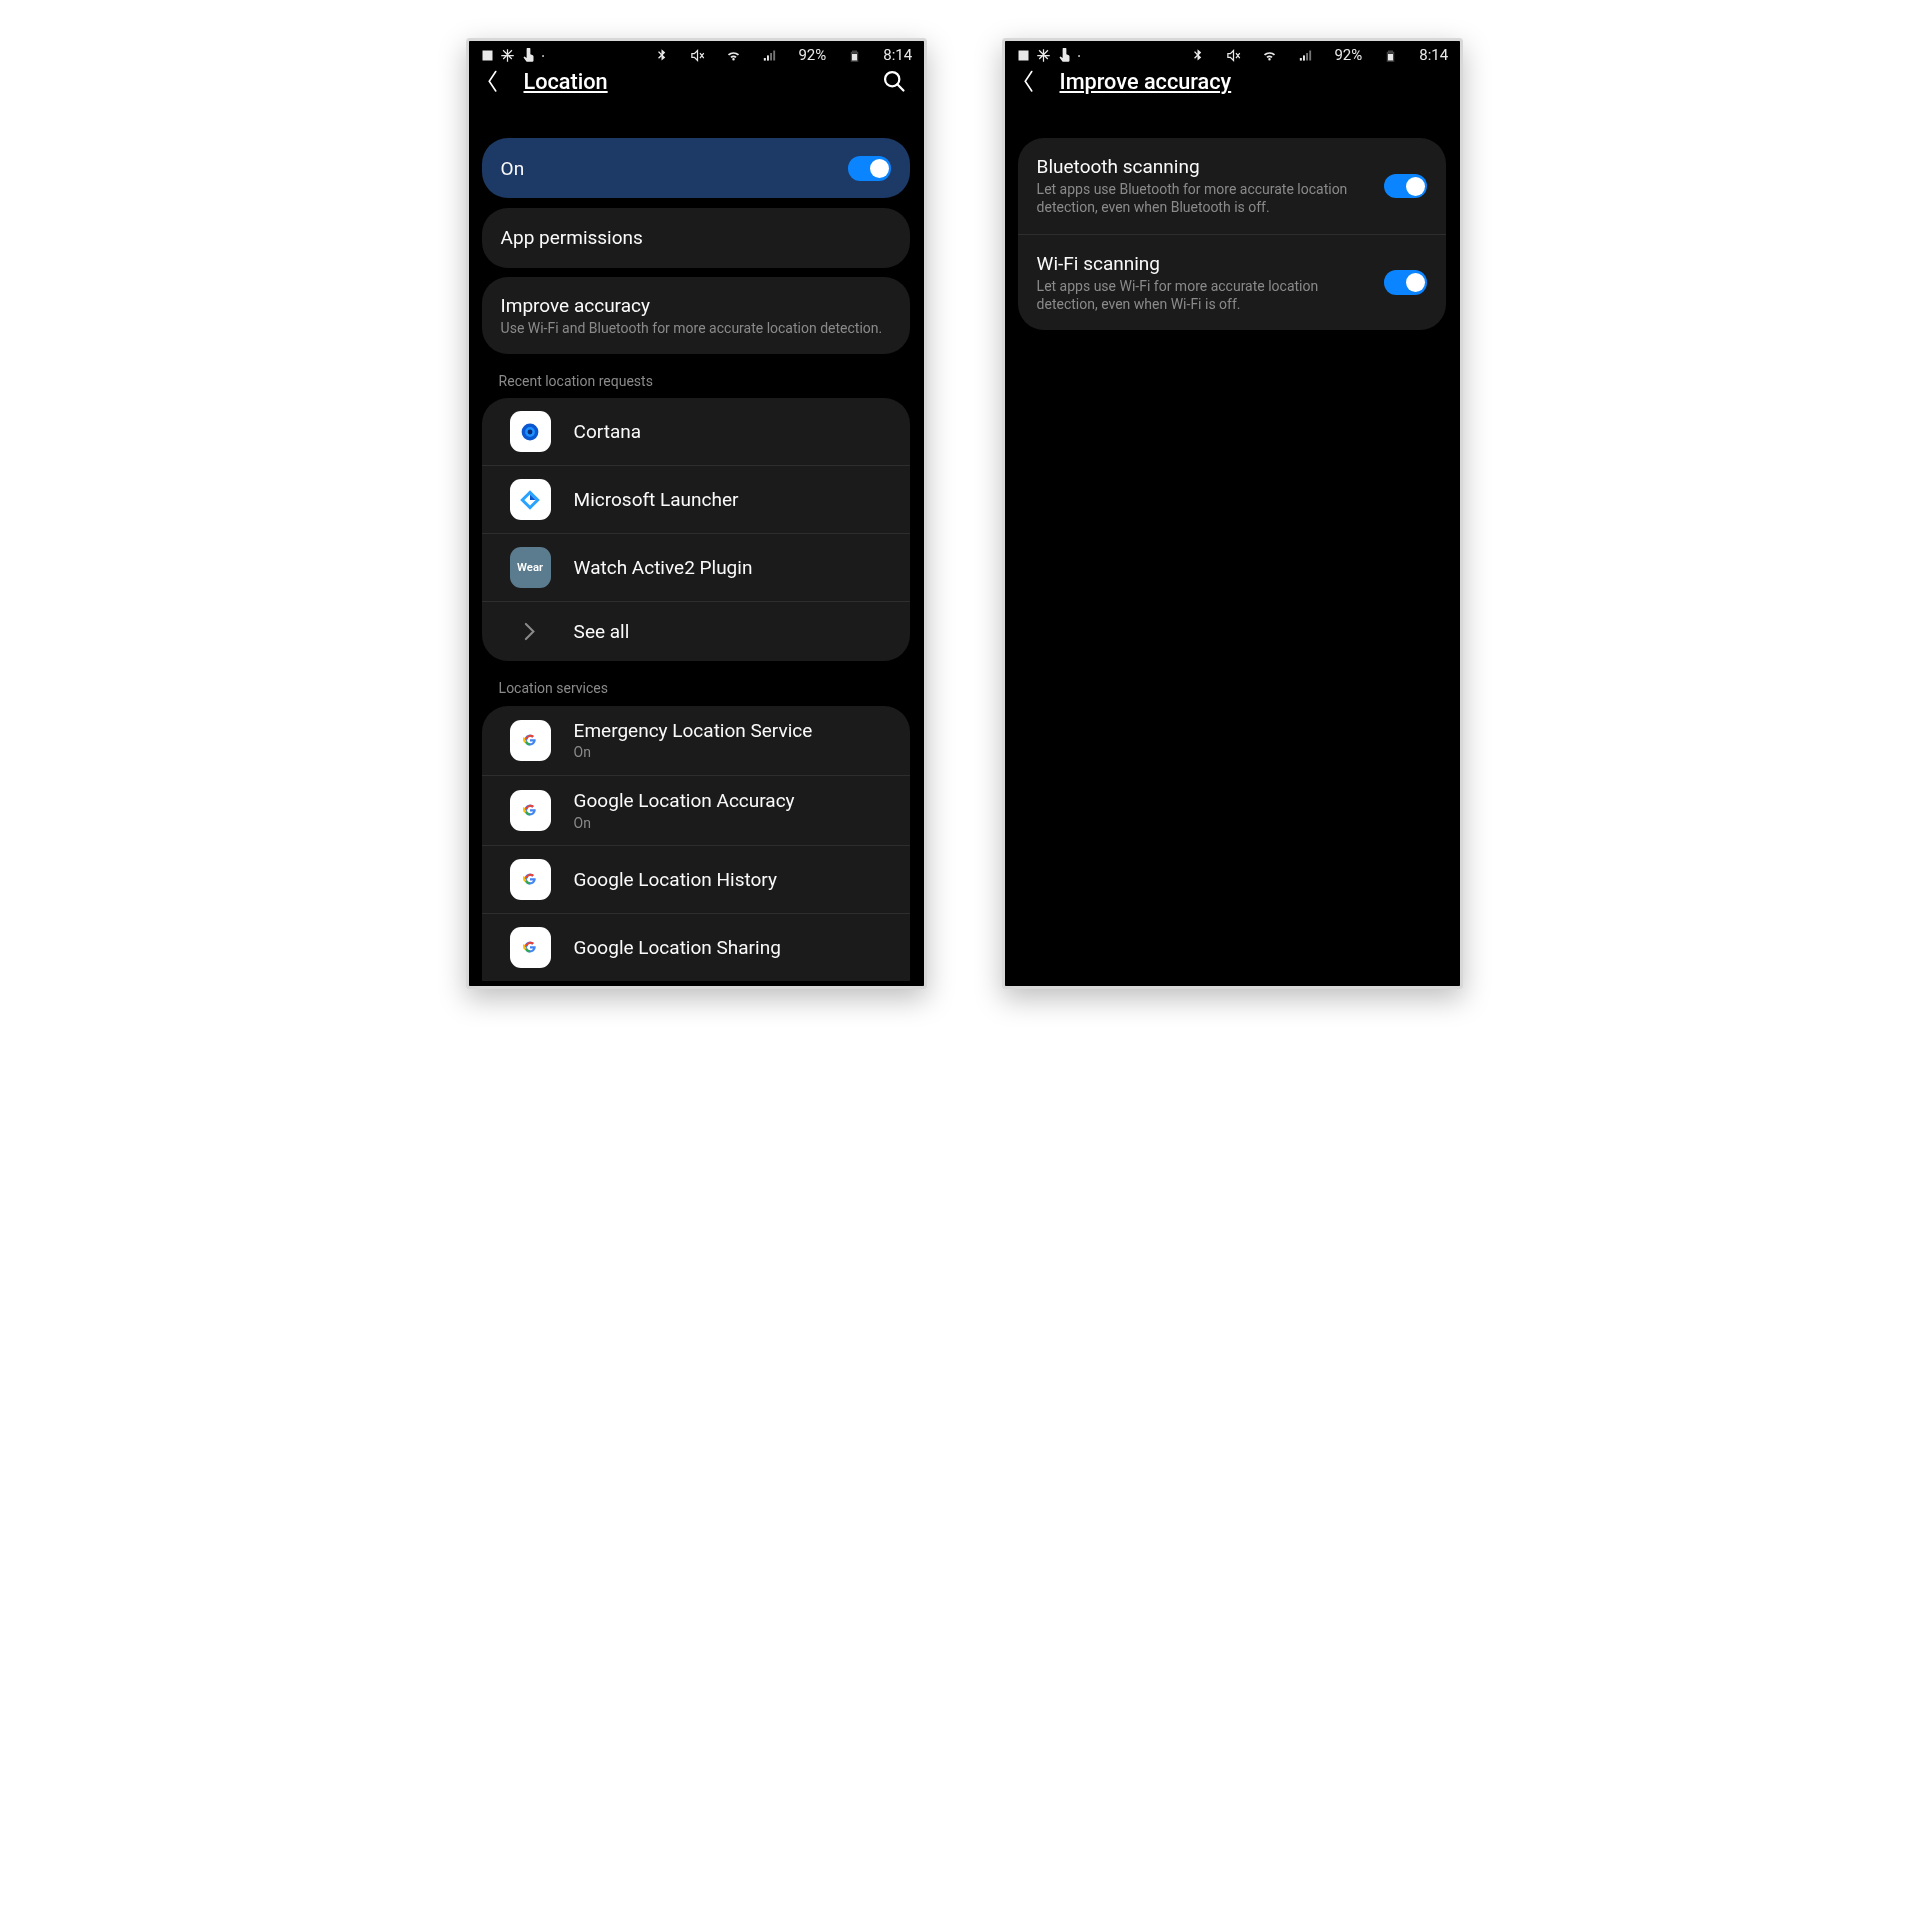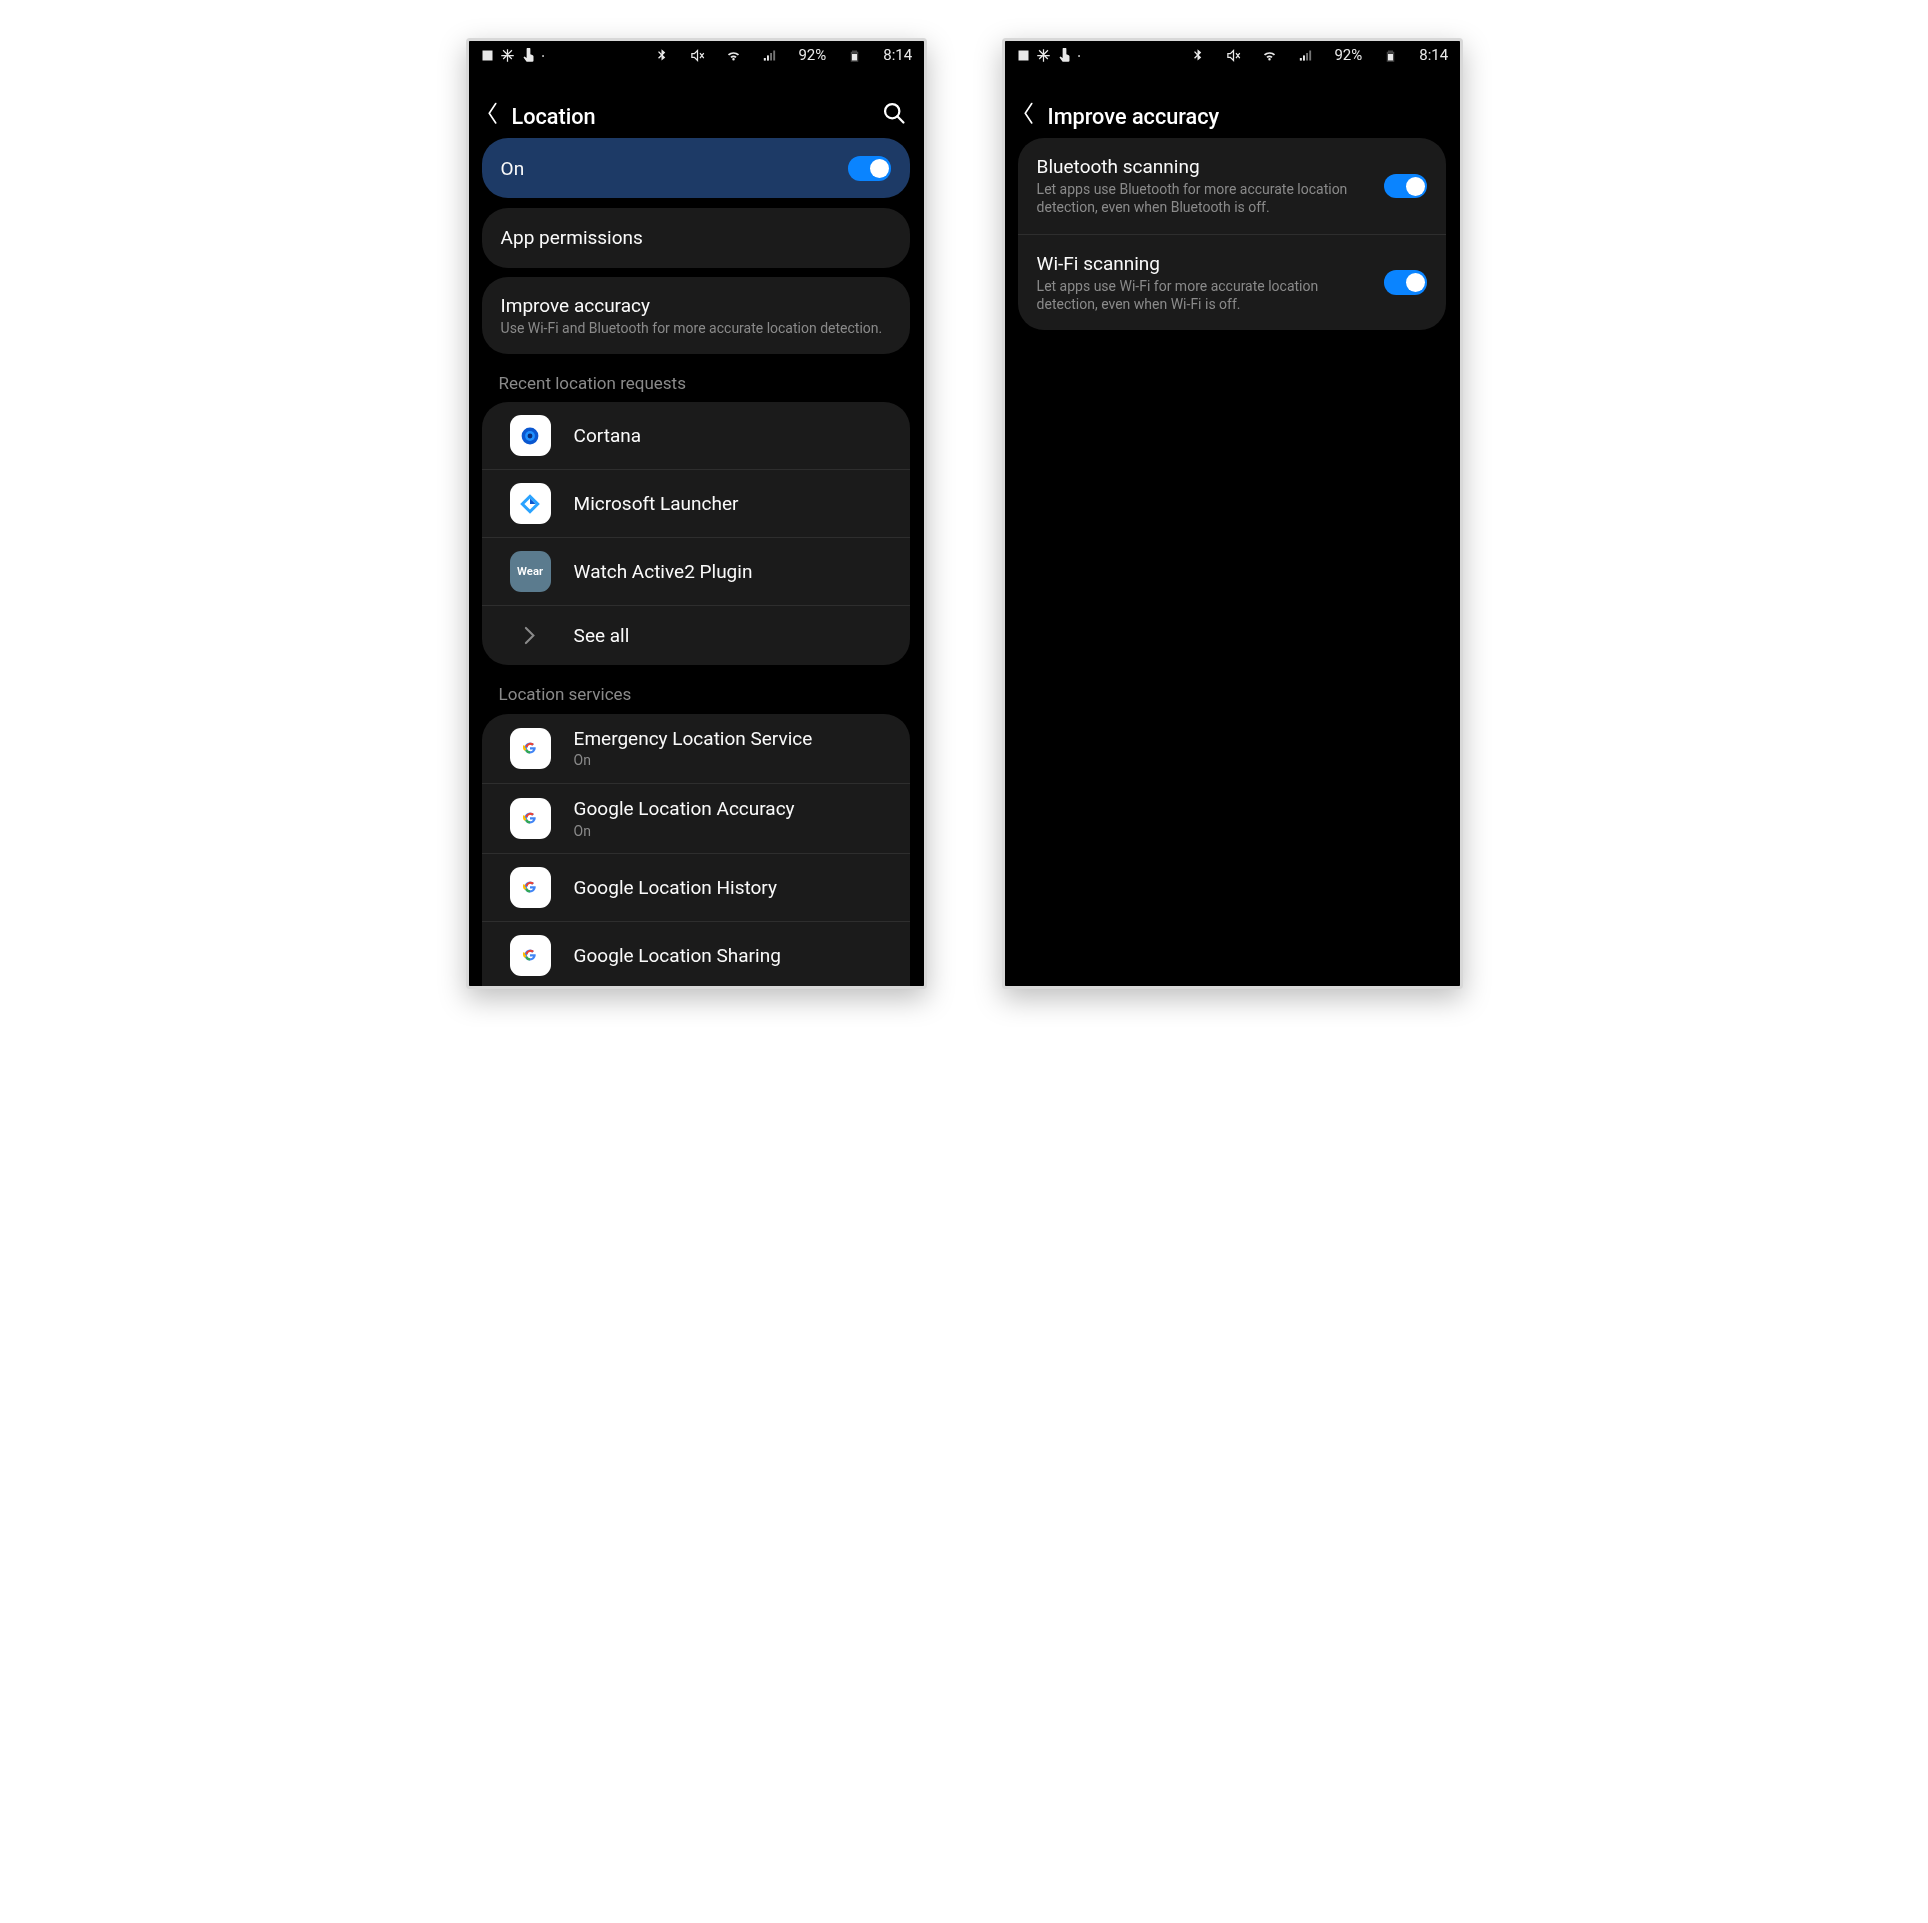--- a/index.html
+++ b/index.html
@@ -34,23 +34,24 @@
     color: #e8e8e8;
   }
   .status-left, .status-right { display: flex; align-items: center; gap: 5.6px; }
   .status-right { gap: 21px; }
   .sicon { width: 15px; height:15px; display:inline-flex; align-items:center; justify-content:center; }
   .sicon svg { width:15px; height:15px; fill:#e8e8e8; }
   .dot { font-size: 9.4px; opacity:.8; }
   .titlebar {
     height: 60px;
     display: flex;
-    align-items: flex-end;
+    align-items: flex-start;
     padding: 0 17px;
-    gap: 13px;
+    gap: 25px;
+    text-decoration: underline;
   }
   .back { width: 13px; height:24.5px; }
   .title { font-size: 21.7px; font-weight: 500; flex:1; }
   .search { width:24.5px; height:24.5px; }
   .content { flex:1; overflow:hidden; padding: 0 5.6px; }
   .card {
     background:#1b1b1b;
     border-radius: 26px;
     margin: 9.4px 7.5px;
     overflow:hidden;
@@ -62,21 +63,21 @@
     display:flex;
     align-items:center;
     padding: 17px 19px;
     gap:23px;
     min-height:60px;
   }
   .row + .row { border-top: 0.9px solid #2e2e2e; }
   .row .label { font-size:19px; color:#fafafa; }
   .row .sub { font-size:14px; color:#8a8a8a; margin-top:1.9px; line-height:1.3; }
   .textcol { flex:1; display:flex; flex-direction:column; justify-content:center; }
-  .section-hdr { color:#8a8a8a; font-size:17px; padding: 9.4px 24.5px 0 24.5px; }
+  .section-hdr { color:#8a8a8a; font-size:14px; padding: 9.4px 24.5px 0 24.5px; }
   .appicon {
     width:41px; height:41px; border-radius:11px;
     display:flex; align-items:center; justify-content:center;
     flex-shrink:0;
     background:#fff;
   }
   .appicon svg { width:28px; height:28px; }
   .chev { width:41px; display:flex; justify-content:center; color:#8a8a8a; font-size:19px;}
   .toggle {
     width:43px; height:24.5px; border-radius:12.2px; background:#0a84ff;

